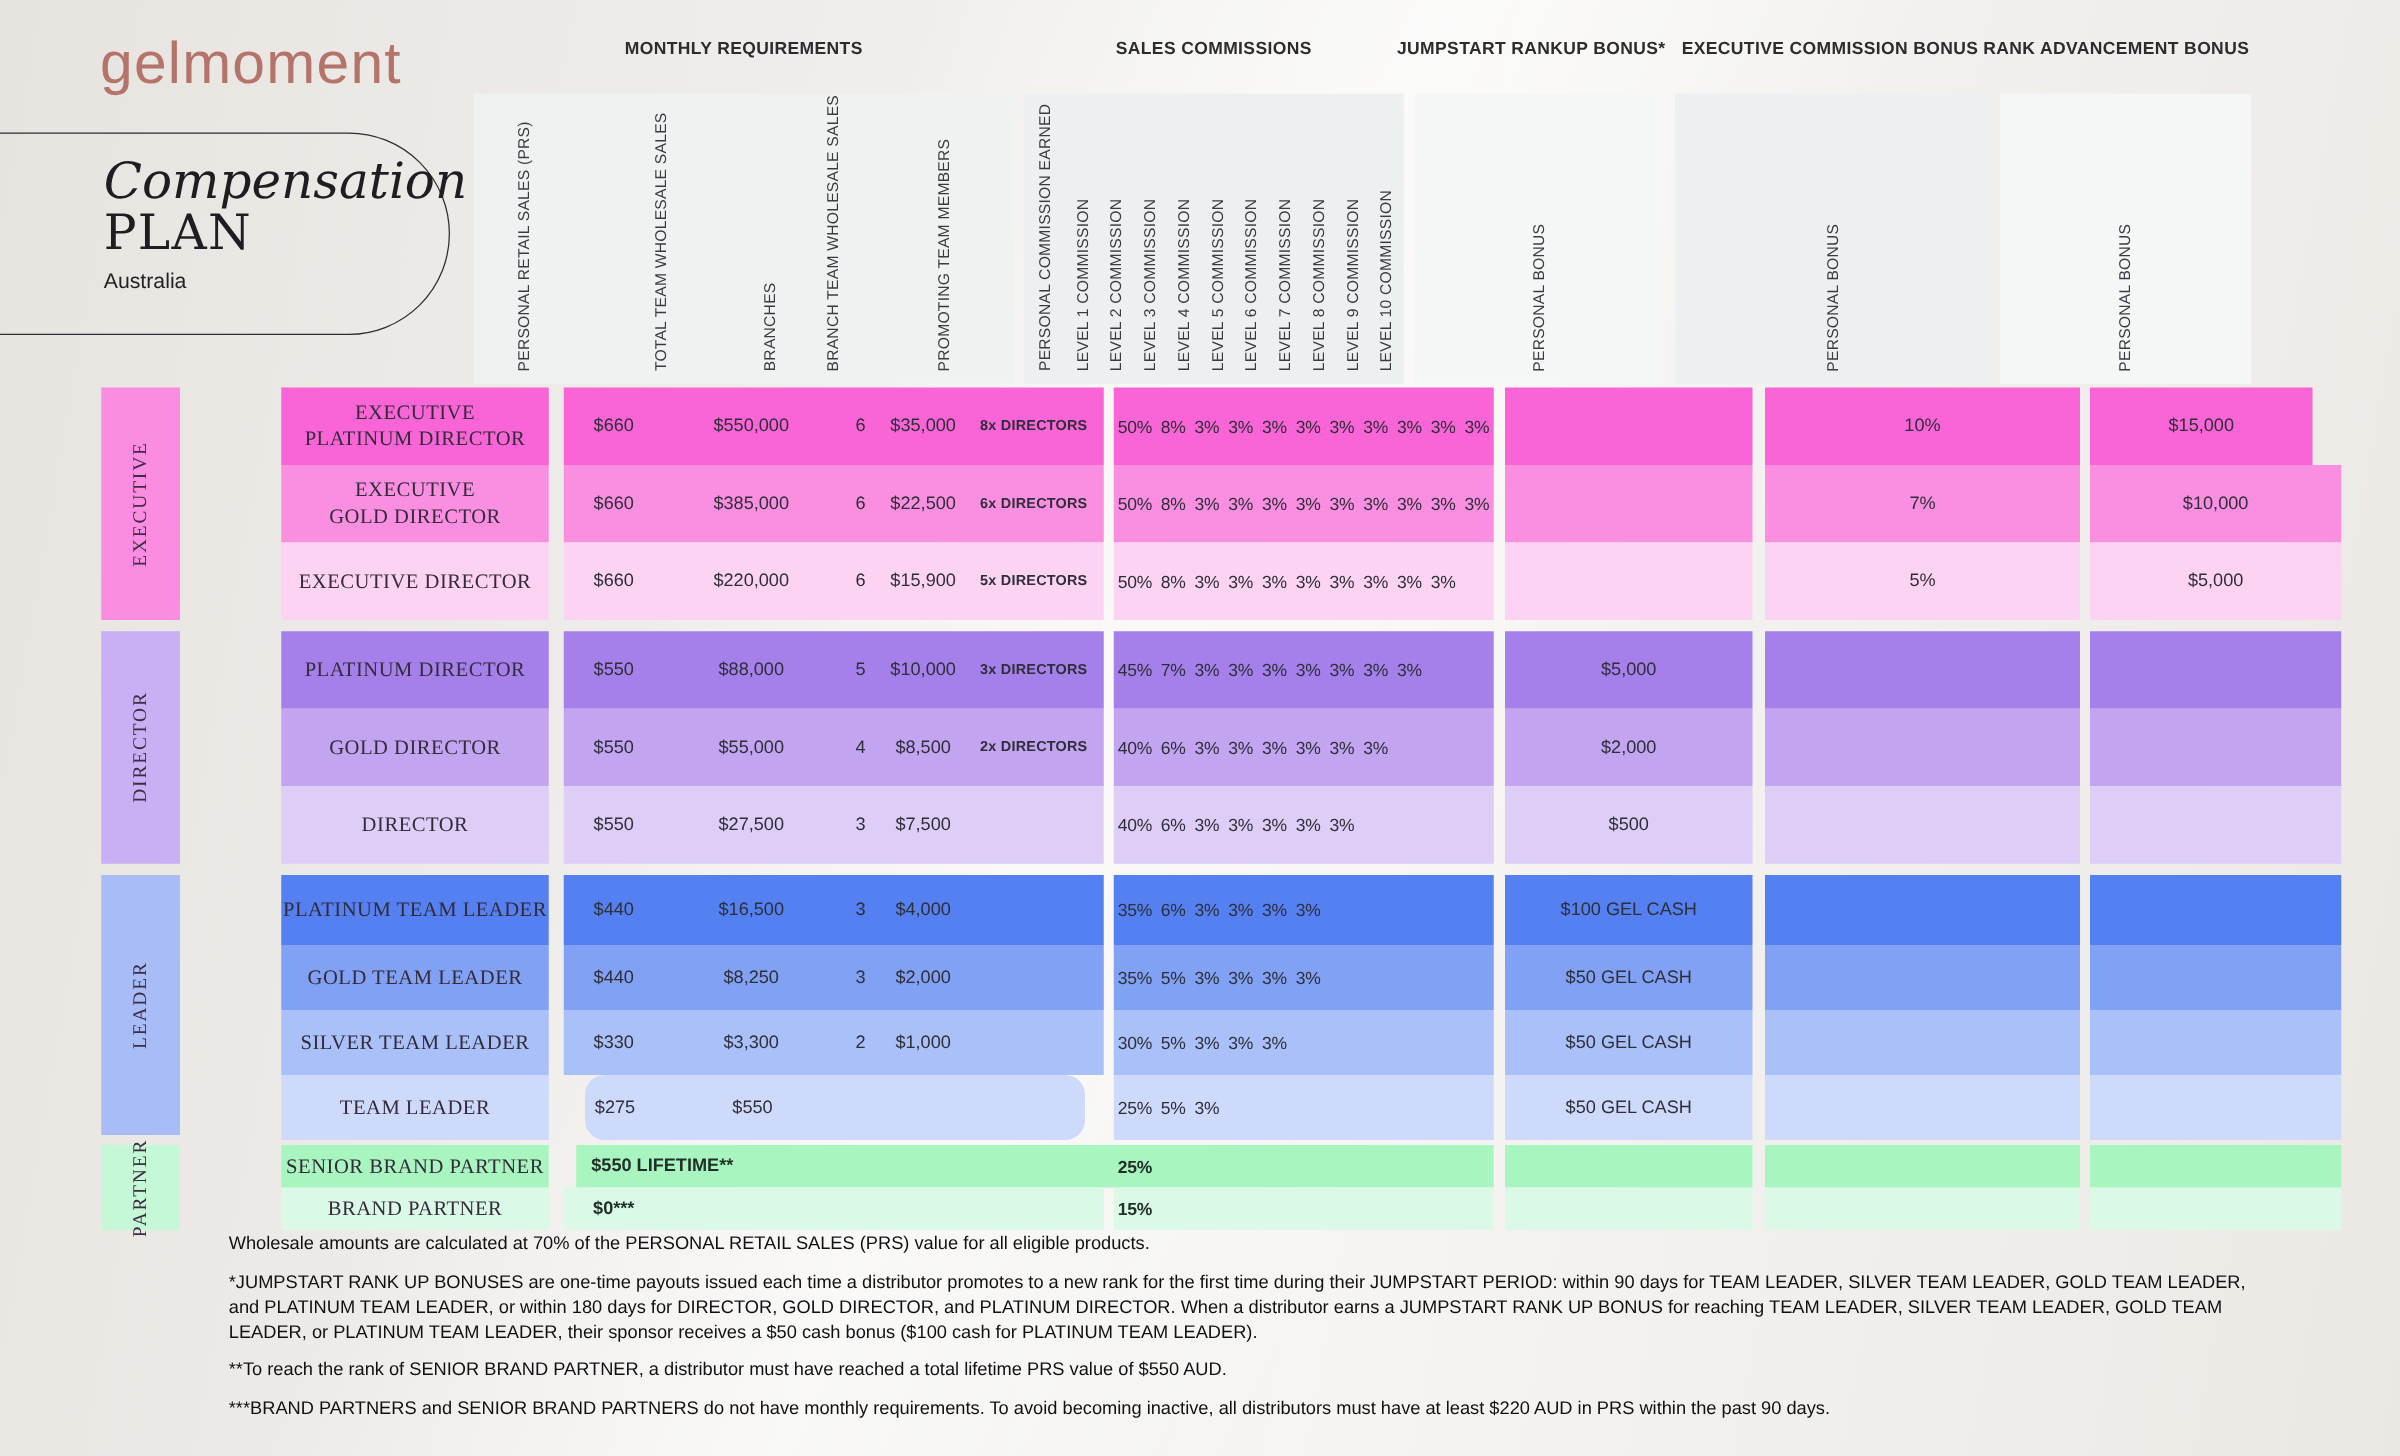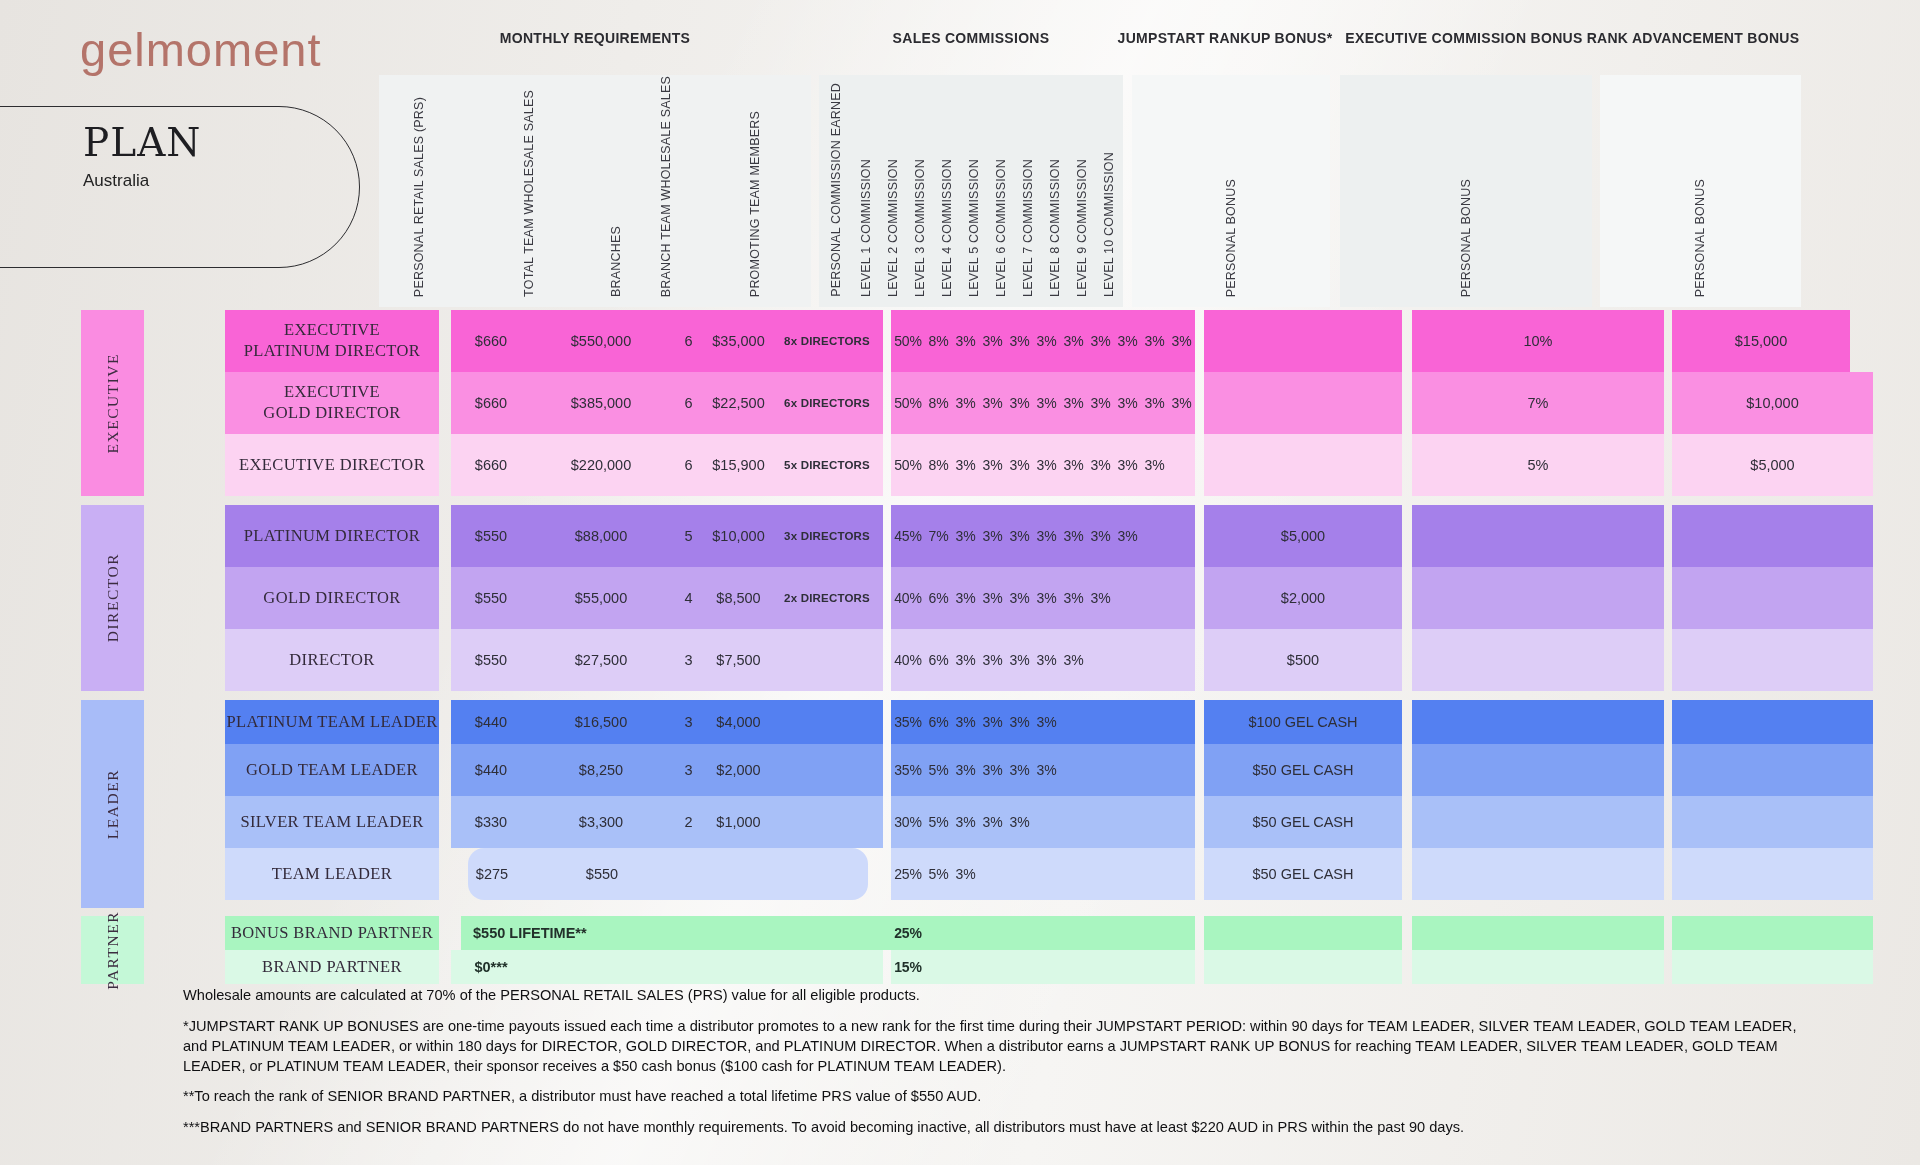--- a/index.html
+++ b/index.html
@@ -40,20 +40,21 @@
   .footnotes{position:absolute;left:183px;top:986px;width:1640px;font-size:14.6px;line-height:1.36;color:#101012;}
   .footnotes p{margin:0 0 11px 0;}
   .monogram{position:absolute;left:1838px;top:560px;font-family:"DejaVu Serif",serif;font-style:italic;font-size:37px;color:#ac6f66;}
 </style>
 </head>
 <body>
 
 <div class="sheet" id="sheet">
   <div class="logo">gelmoment</div>
   <div class="plan-box">
+    <div class="plan-line1">Compensation</div>
     <div class="plan-line2">PLAN</div>
     <div class="plan-region">Australia</div>
   </div>
   <div class="footnotes" id="footnotes">
       <p>Wholesale amounts are calculated at 70% of the PERSONAL RETAIL SALES (PRS) value for all eligible products.</p>
       <p>*JUMPSTART RANK UP BONUSES are one-time payouts issued each time a distributor promotes to a new rank for the first time during their JUMPSTART PERIOD: within 90 days for TEAM LEADER, SILVER TEAM LEADER, GOLD TEAM LEADER, and PLATINUM TEAM LEADER, or within 180 days for DIRECTOR, GOLD DIRECTOR, and PLATINUM DIRECTOR. When a distributor earns a JUMPSTART RANK UP BONUS for reaching TEAM LEADER, SILVER TEAM LEADER, GOLD TEAM LEADER, or PLATINUM TEAM LEADER, their sponsor receives a $50 cash bonus ($100 cash for PLATINUM TEAM LEADER).</p>
       <p>**To reach the rank of SENIOR BRAND PARTNER, a distributor must have reached a total lifetime PRS value of $550 AUD.</p>
       <p>***BRAND PARTNERS and SENIOR BRAND PARTNERS do not have monthly requirements. To avoid becoming inactive, all distributors must have at least  $220 AUD in PRS within the past 90 days.</p>
     </div>
   <div class="monogram">g</div>
@@ -251,21 +252,21 @@
           <div class="cell bonus-cell" style="left: 1259px; width: 252px; background: rgb(221, 205, 247);"></div>
           <div class="cell bonus-cell" style="left: 1519px; width: 201px; background: rgb(221, 205, 247);"></div>
         </div>
       </div>
     </div>
     <div class="group group-leader" style="top: 700px;">
       <div class="glabel" style="background: rgb(168, 188, 248); height: 208px;">
         <div class="glabel-text">LEADER</div>
       </div>
       <div class="grows">
-        <div class="row" style="height: 44px;">
+        <div class="row" style="height: 56px;">
           <div class="cell rank-cell" style="background: rgb(84, 128, 241);">PLATINUM TEAM LEADER</div>
           <div class="cell mgrid" style="left: 298px; width: 432px; background: rgb(84, 128, 241);">
             <div class="mval">$440</div>
             <div class="mval">$16,500</div>
             <div class="mval">3</div>
             <div class="mval">$4,000</div>
             <div class="mval promo"></div>
           </div>
           <div class="cell sales-cell" style="left: 738px; width: 304px; background: rgb(84, 128, 241);">
             <div class="cval">35%</div>
@@ -339,21 +340,21 @@
           <div class="cell bonus-cell" style="left: 1519px; width: 201px; background: rgb(206, 218, 251);"></div>
         </div>
       </div>
     </div>
     <div class="group group-partner" style="top: 916px;">
       <div class="glabel" style="background: rgb(196, 248, 215); height: 68px;">
         <div class="glabel-text">PARTNER</div>
       </div>
       <div class="grows">
         <div class="row" style="height: 34px;">
-          <div class="cell rank-cell" style="background: rgb(169, 245, 192);">BONUS BRAND PARTNER</div>
+          <div class="cell rank-cell" style="background: rgb(169, 245, 192);">SENIOR BRAND PARTNER</div>
           <div class="cell" style="left: 308px; width: 432px; background: rgb(169, 245, 192);">
             <div class="mspan">$550 LIFETIME**</div>
           </div>
           <div class="cell sales-cell" style="left: 738px; width: 304px; background: rgb(169, 245, 192);">
             <div class="cval">25%</div>
           </div>
           <div class="cell bonus-cell" style="left: 1051px; width: 198px; background: rgb(169, 245, 192);"></div>
           <div class="cell bonus-cell" style="left: 1259px; width: 252px; background: rgb(169, 245, 192);"></div>
           <div class="cell bonus-cell" style="left: 1519px; width: 201px; background: rgb(169, 245, 192);"></div>
         </div>

